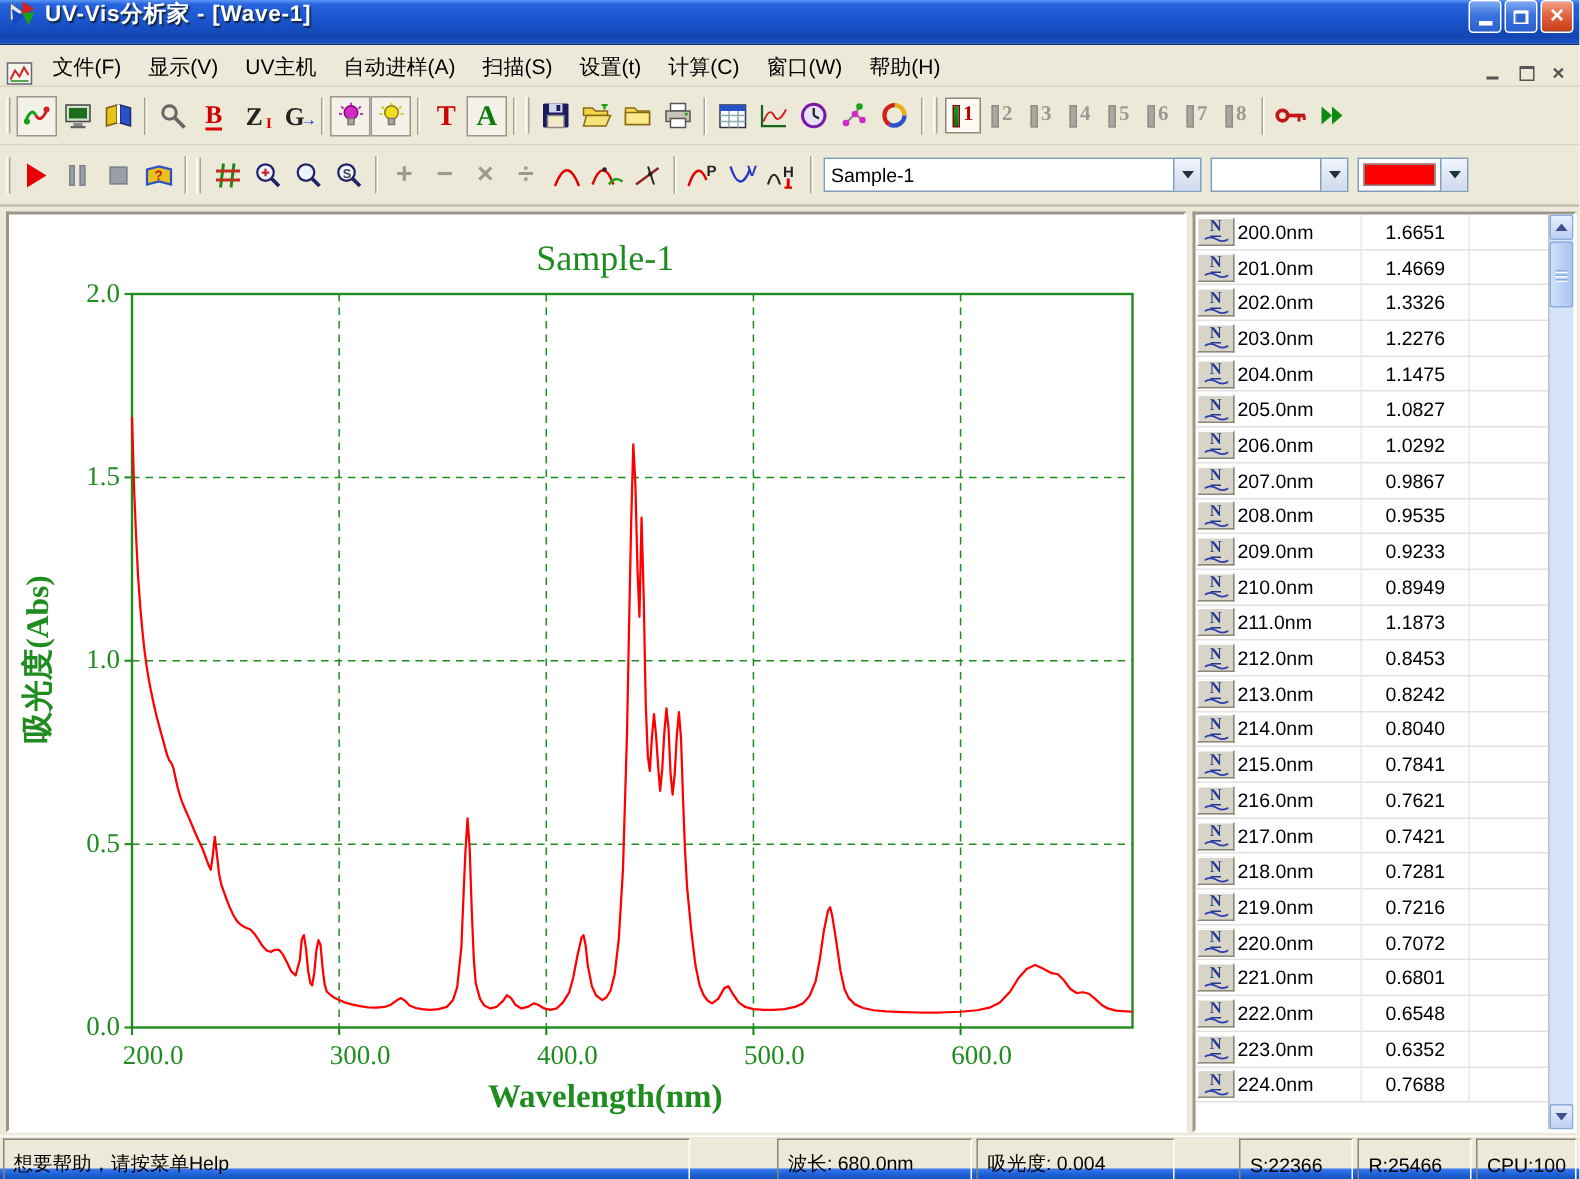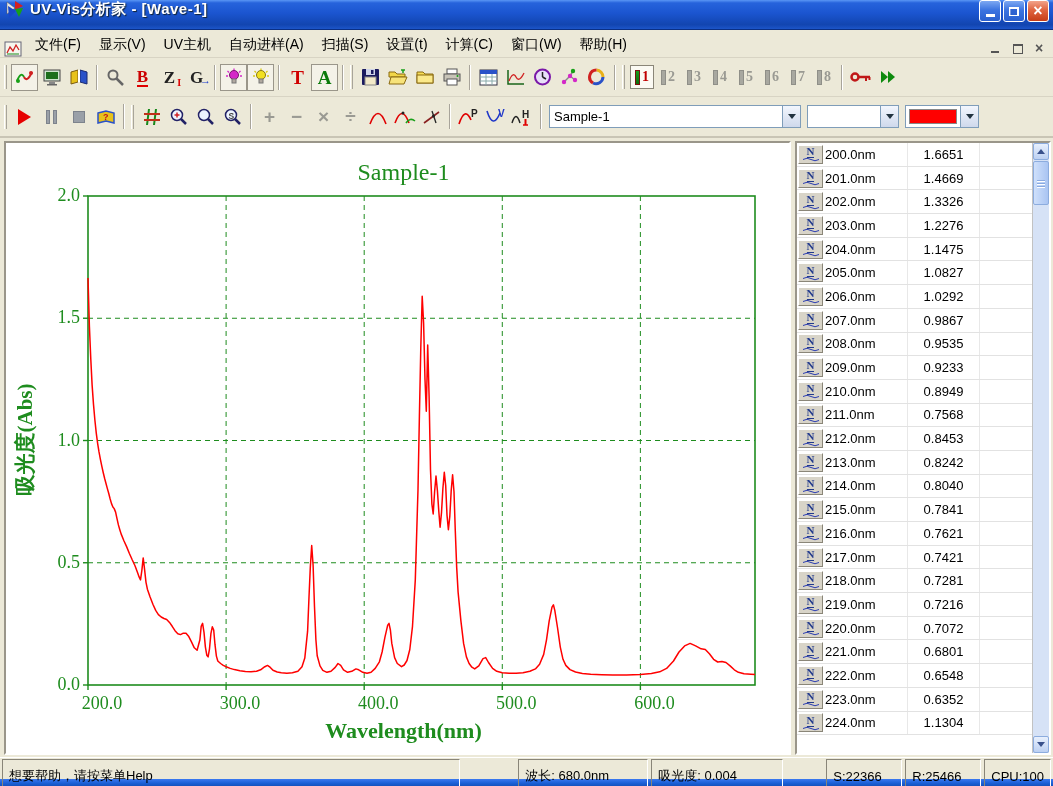--- a/index.html
+++ b/index.html
@@ -699,21 +699,21 @@
           <div class="grid-row">
             <div class="cell-wl">
               <div class="n-btn">
                 <span class="n">N</span>
                 <svg width="16" height="5" viewBox="0 0 16 5">
                   <path d="M0 2.5 Q4 0 8 2.5 T16 2.5" fill="none" stroke="#2a3cb0" stroke-width="1"></path>
                 </svg>
               </div>
               <span class="wl-text">211.0nm</span>
             </div>
-            <div class="cell-abs">0.7568</div>
+            <div class="cell-abs">1.1873</div>
             <div class="cell-pk"></div>
           </div>
           <div class="grid-row">
             <div class="cell-wl">
               <div class="n-btn">
                 <span class="n">N</span>
                 <svg width="16" height="5" viewBox="0 0 16 5">
                   <path d="M0 2.5 Q4 0 8 2.5 T16 2.5" fill="none" stroke="#2a3cb0" stroke-width="1"></path>
                 </svg>
               </div>
@@ -868,21 +868,21 @@
           <div class="grid-row">
             <div class="cell-wl">
               <div class="n-btn">
                 <span class="n">N</span>
                 <svg width="16" height="5" viewBox="0 0 16 5">
                   <path d="M0 2.5 Q4 0 8 2.5 T16 2.5" fill="none" stroke="#2a3cb0" stroke-width="1"></path>
                 </svg>
               </div>
               <span class="wl-text">224.0nm</span>
             </div>
-            <div class="cell-abs">1.1304</div>
+            <div class="cell-abs">0.7688</div>
             <div class="cell-pk"></div>
           </div>
         </div>
     </div>
     <div class="vscroll">
       <div class="sb-btn sb-up">
           <i></i>
         </div>
       <div class="sb-thumb">
           <i></i>

